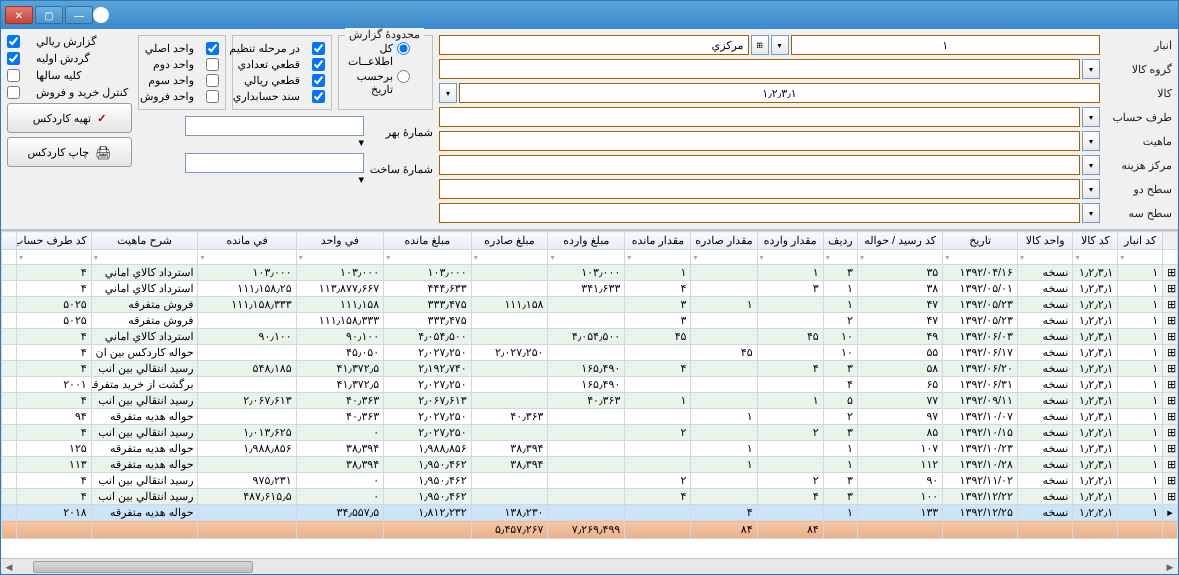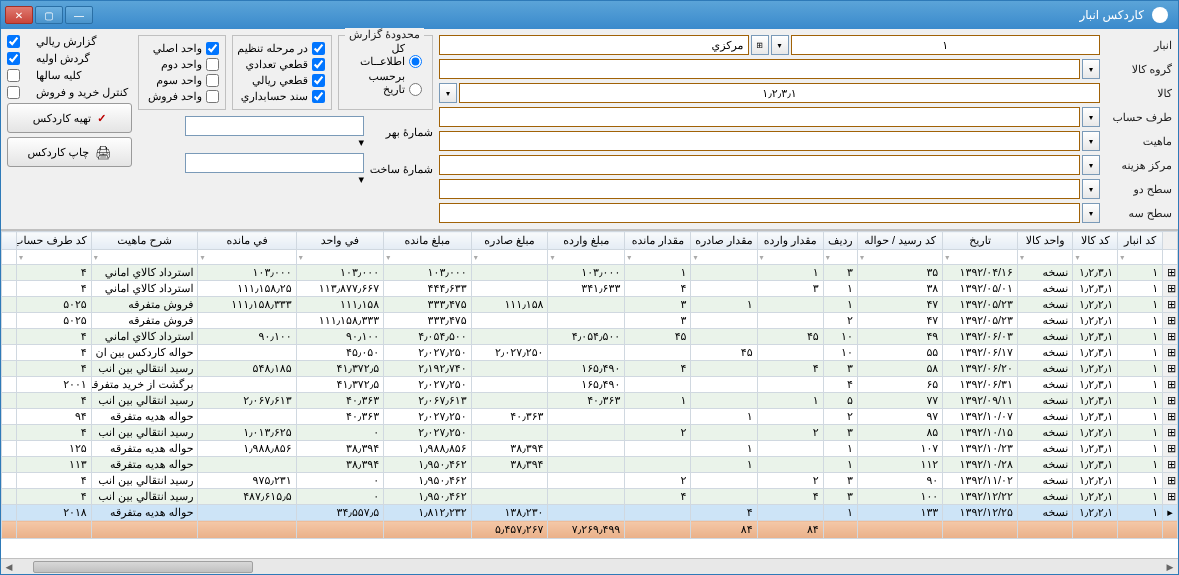--- a/index.html
+++ b/index.html
@@ -19,24 +19,24 @@
 .filters { flex: 1; display: grid; grid-template-columns: 68px 1fr 40px; gap: 4px 4px; align-items: center; }
 .filters label { text-align: right; color: #222; }
 .filters .fld { display: flex; align-items: center; gap: 2px; }
 .filters .inp { flex: 1; height: 20px; border: 1px solid #a16207; background: #fff; padding: 0 4px; font-size: 11px; direction: ltr; text-align: right; }
 .filters .dd { width: 18px; height: 20px; border: 1px solid #7a9ab8; background: linear-gradient(#fff,#e8e8e8); display: flex; align-items: center; justify-content: center; font-size: 8px; cursor: pointer; }
 .filters .small { width: 68px; text-align: center; direction: rtl; }
 .filters .two { grid-column: span 2; }
 
 .scope-box { width: 95px; border: 1px solid #c0c0c0; padding: 4px 6px; background: #f0f0f0; position: relative; }
 .scope-box .legend { position: absolute; top: -8px; right: 8px; background: #f0f0f0; padding: 0 4px; color: #222; }
-.scope-box label { display: flex; align-items: flex-end; gap: 4px; margin: 2px 4px; cursor: pointer; }
+.scope-box label { display: flex; align-items: flex-start; gap: 4px; margin: 2px 16px; cursor: pointer; }
 
 .check-group { border: 1px solid #c0c0c0; padding: 6px; display: flex; flex-direction: column; gap: 3px; background: #f0f0f0; }
-.check-group label { display: flex; align-items: center; gap: 4px; cursor: pointer; white-space: nowrap; }
+.check-group label { display: flex; align-items: center; gap: 12px; cursor: pointer; white-space: nowrap; }
 .cg1 { width: 100px; }
 .cg2 { width: 88px; }
 
 .right-col { width: 125px; display: flex; flex-direction: column; gap: 4px; }
 .right-col label { display: flex; align-items: center; gap: 16px; cursor: pointer; justify-content: flex-end; }
 .right-col .btn { height: 30px; border: 1px solid #9a9a9a; background: linear-gradient(#fefefe,#e4e4e4); border-radius: 3px; display: flex; align-items: center; justify-content: center; gap: 6px; cursor: pointer; font-size: 11px; }
 .right-col .btn .ico { color: #b00; font-weight: bold; }
 .right-col .btn .ico2 { font-size: 13px; }
 
 .bottom-filters { display: flex; gap: 6px; align-items: center; }
@@ -71,21 +71,20 @@
 <body>
 
 <div class="window">
 
   <div class="titlebar">
     <div class="btns">
       <div class="wbtn close">✕</div>
       <div class="wbtn">▢</div>
       <div class="wbtn">―</div>
     </div>
-    <div class="title">کاردکس انبار</div>
     <div class="icon"></div>
   </div>
 
   <div class="top-panel">
 
     <div class="filters">
       <label>انبار</label>
       <div class="fld two">
         <input class="inp small" value="۱" style="">
         <div class="dd">▾</div>

